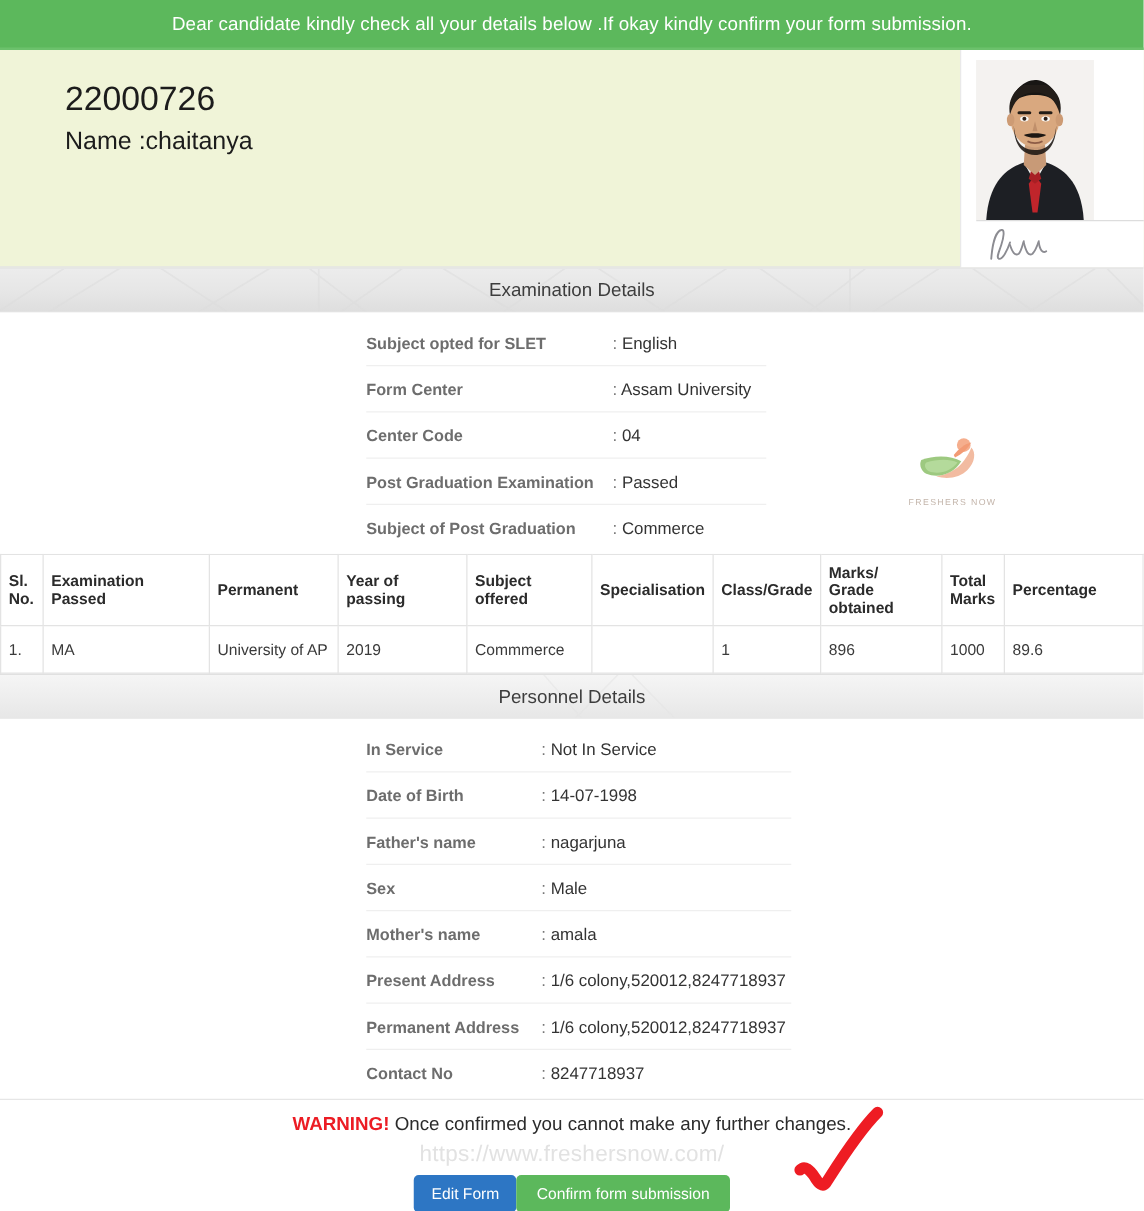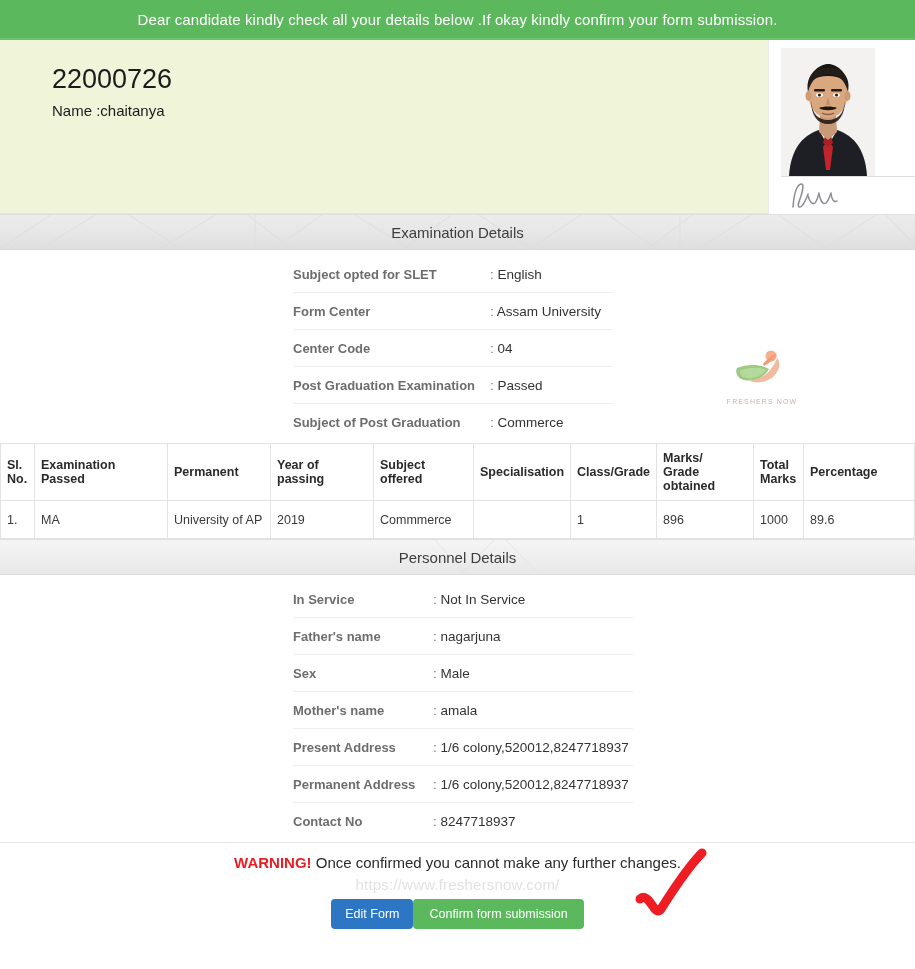--- a/index.html
+++ b/index.html
@@ -36,21 +36,21 @@
     border-bottom: 1px solid #e4e4e4;
   }
   .profile-text { padding: 22px 0 0 52px; }
   .appno {
     font-size: 27px;
     color: #1c1c1c;
     font-weight: 400;
     line-height: 34px;
   }
   .candname {
-    font-size: 15px;
+    font-size: 20px;
     color: #1c1c1c;
     margin-top: 6px;
   }
   .photo-box {
     position: absolute;
     top: 0; right: 0;
     width: 147px; height: 174px;
     background: #ffffff;
     border-left: 1px solid #e9e9e9;
   }
@@ -177,21 +177,21 @@
     background: #ffffff;
     height: 89px;
   }
   .warn {
     font-size: 15px;
     color: #2b2b2b;
   }
   .warn b { color: #ec1c24; font-weight: bold; }
   .url-watermark {
     margin-top: 5px;
-    font-size: 15px;
+    font-size: 18px;
     color: #e2e2e2;
     letter-spacing: .2px;
   }
   .btnrow {
     margin-top: 6px;
     display: flex;
     justify-content: center;
   }
   .btn {
     border: none;
@@ -377,20 +377,24 @@
     </svg>
     <span class="label">Personnel Details</span>
   </div>
 
   <div class="details" id="personnel-details">
     <div class="drow">
       <span class="k">In Service</span>
       <span class="v">Not In Service</span>
     </div>
     <div class="drow">
+      <span class="k">Date of Birth</span>
+      <span class="v">14-07-1998</span>
+    </div>
+    <div class="drow">
       <span class="k">Father's name</span>
       <span class="v">nagarjuna</span>
     </div>
     <div class="drow">
       <span class="k">Sex</span>
       <span class="v">Male</span>
     </div>
     <div class="drow">
       <span class="k">Mother's name</span>
       <span class="v">amala</span>

